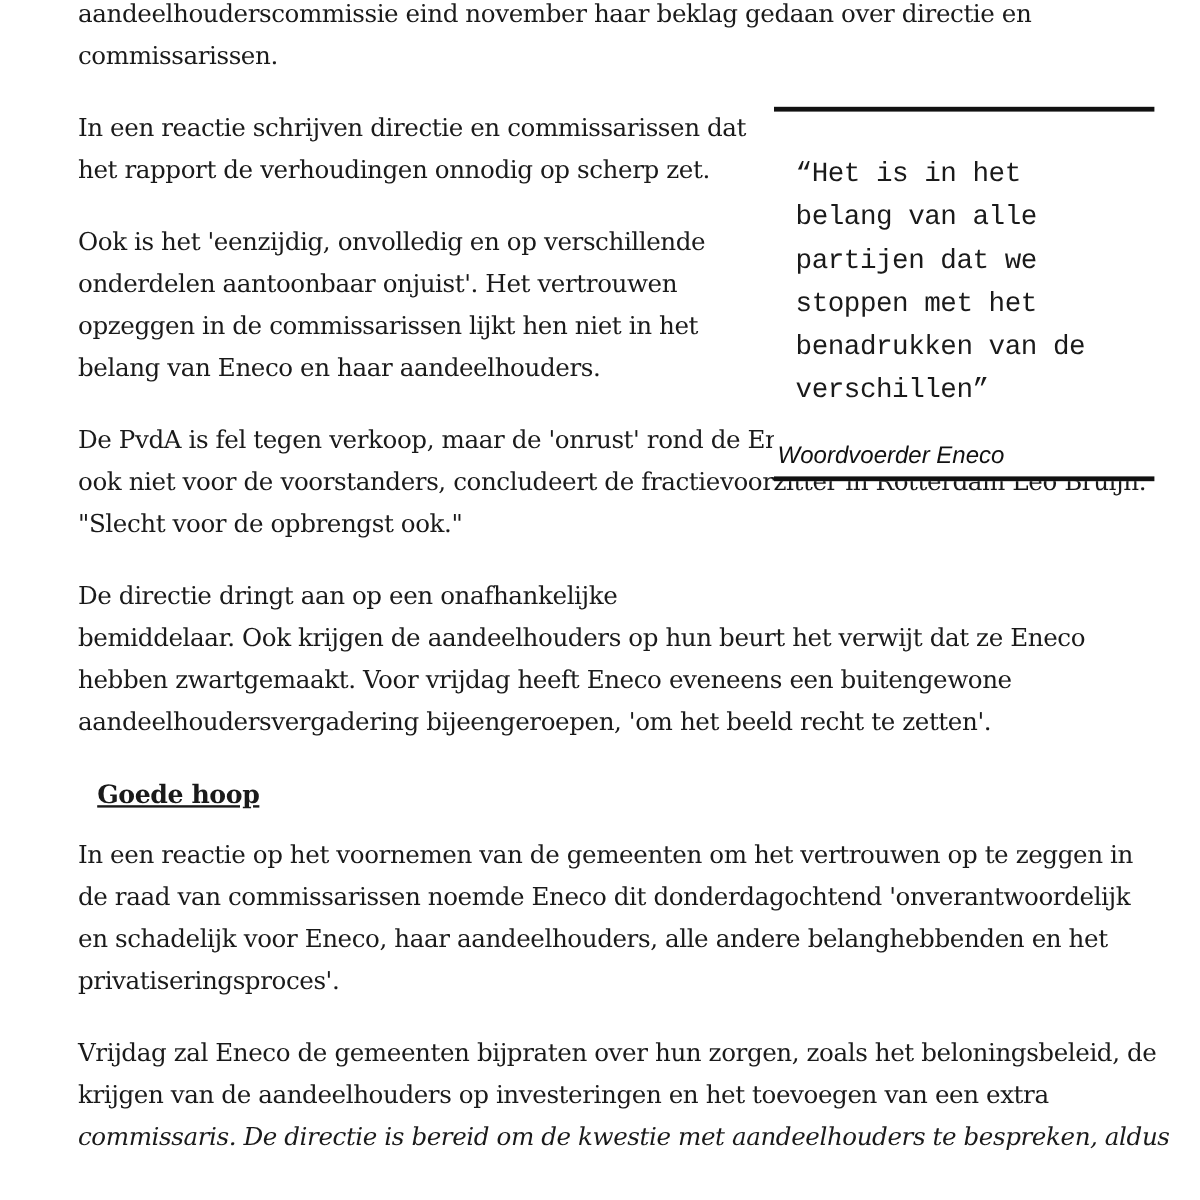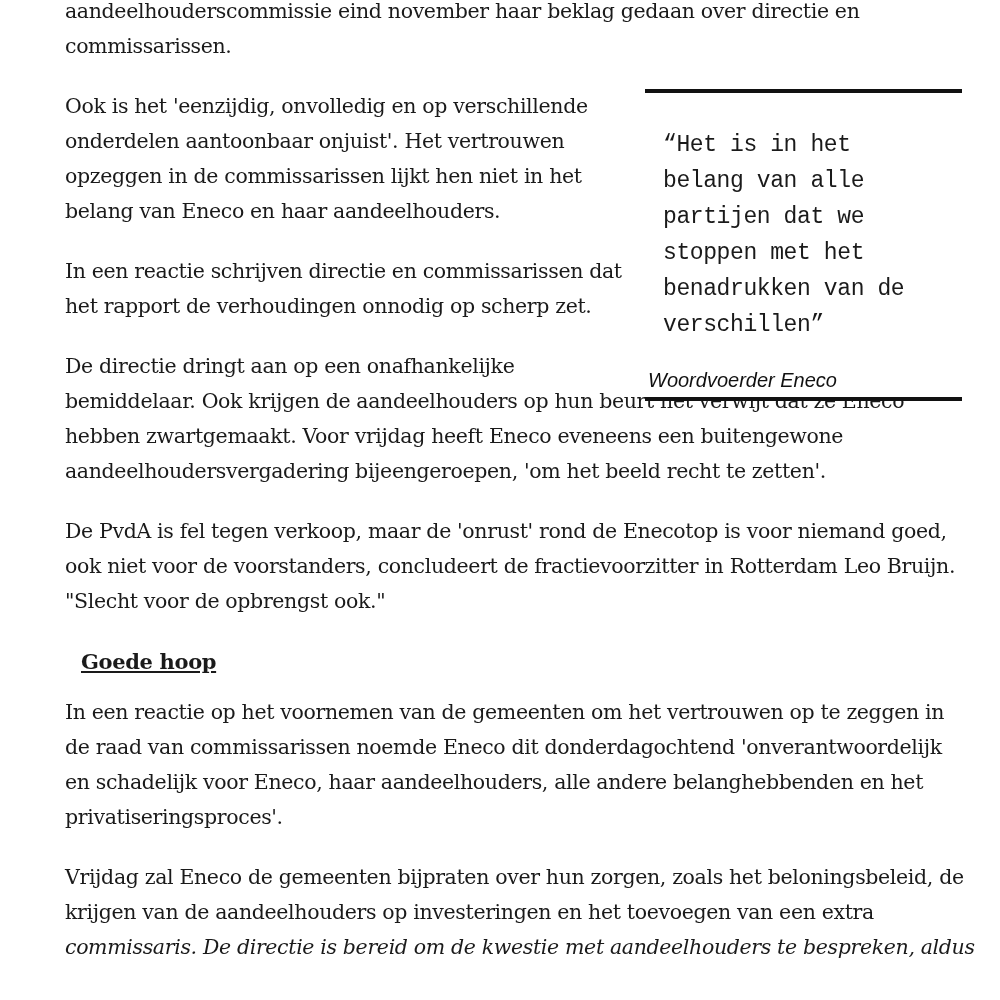--- a/index.html
+++ b/index.html
@@ -70,27 +70,27 @@
     .clip-line {
       white-space: nowrap;
       font-style: italic;
     }
   </style>
 </head>
 <body>
 
 <div class="article">
   <p>aandeelhouderscommissie eind november haar beklag gedaan over directie en commissarissen.</p>
+  <p class="narrow">In een reactie schrijven directie en commissarissen dat het rapport de verhoudingen onnodig op scherp zet.</p>
   <p class="narrow">Ook is het 'eenzijdig, onvolledig en op verschillende onderdelen aantoonbaar onjuist'. Het vertrouwen opzeggen in de commissarissen lijkt hen niet in het belang van Eneco en haar aandeelhouders.</p>
-  <p class="narrow">In een reactie schrijven directie en commissarissen dat het rapport de verhoudingen onnodig op scherp zet.</p>
+  <p>De PvdA is fel tegen verkoop, maar de 'onrust' rond de Enecotop is voor niemand goed, ook niet voor de voorstanders, concludeert de fractievoorzitter in Rotterdam Leo Bruijn. "Slecht voor de opbrengst ook."</p>
   <p>
     <span>De directie dringt aan op een onafhankelijke</span><br>
     <span>bemiddelaar. Ook krijgen de aandeelhouders op hun beurt het verwijt dat ze Eneco hebben zwartgemaakt. Voor vrijdag heeft Eneco eveneens een buitengewone aandeelhoudersvergadering bijeengeroepen, 'om het beeld recht te zetten'.</span>
   </p>
-  <p>De PvdA is fel tegen verkoop, maar de 'onrust' rond de Enecotop is voor niemand goed, ook niet voor de voorstanders, concludeert de fractievoorzitter in Rotterdam Leo Bruijn. "Slecht voor de opbrengst ook."</p>
   <h3>Goede hoop</h3>
   <p class="after-heading">In een reactie op het voornemen van de gemeenten om het vertrouwen op te zeggen in de raad van commissarissen noemde Eneco dit donderdagochtend 'onverantwoordelijk en schadelijk voor Eneco, haar aandeelhouders, alle andere belanghebbenden en het privatiseringsproces'.</p>
   <p>
     <span>Vrijdag zal Eneco de gemeenten bijpraten over hun zorgen, zoals het beloningsbeleid, de krijgen van de aandeelhouders op investeringen en het toevoegen van een extra</span><br>
     <span class="clip-line">commissaris. De directie is bereid om de kwestie met aandeelhouders te bespreken, aldus</span>
   </p>
 </div>
 
 <aside class="pullquote">
   <div class="quote-text">“Het is in het belang van alle partijen dat we stoppen met het benadrukken van de verschillen”</div>

